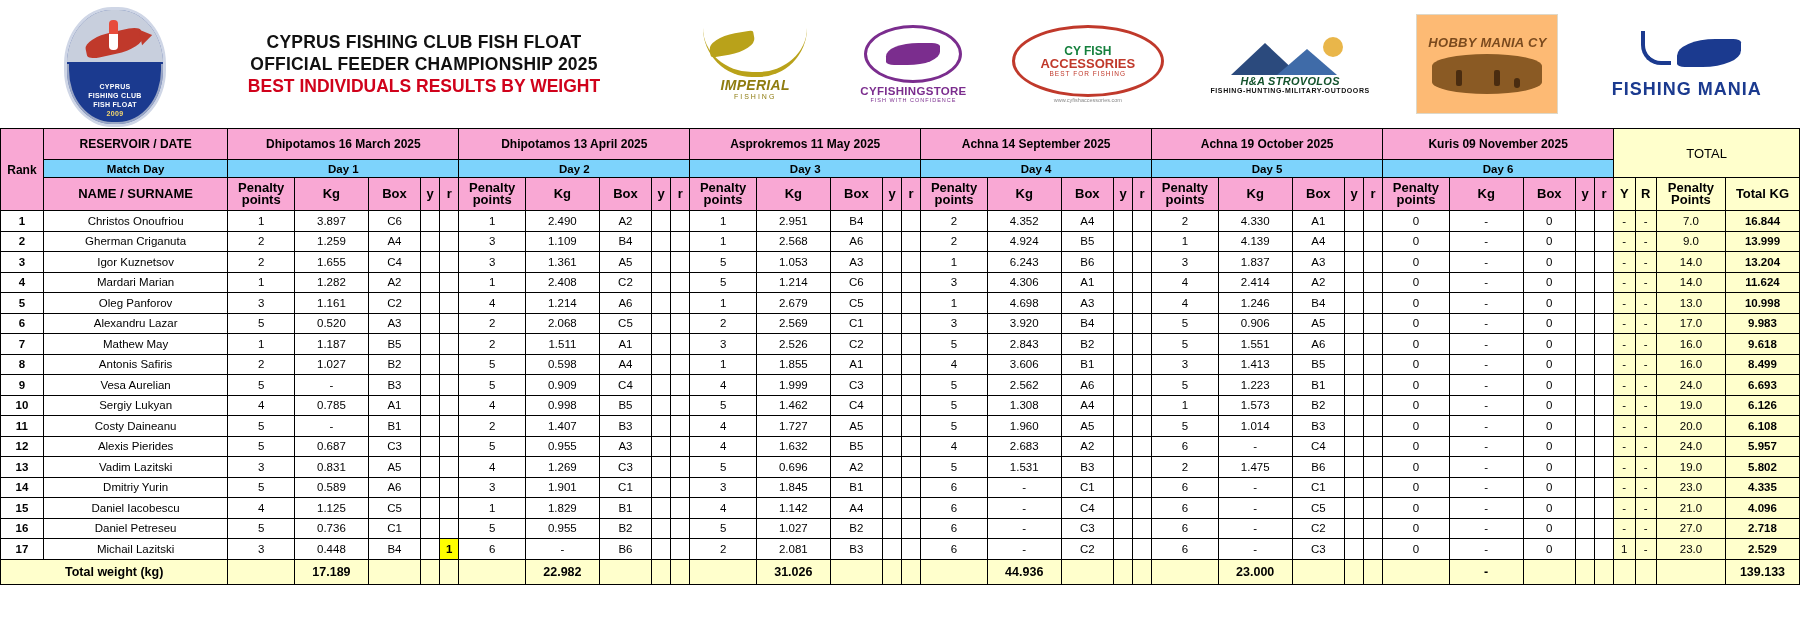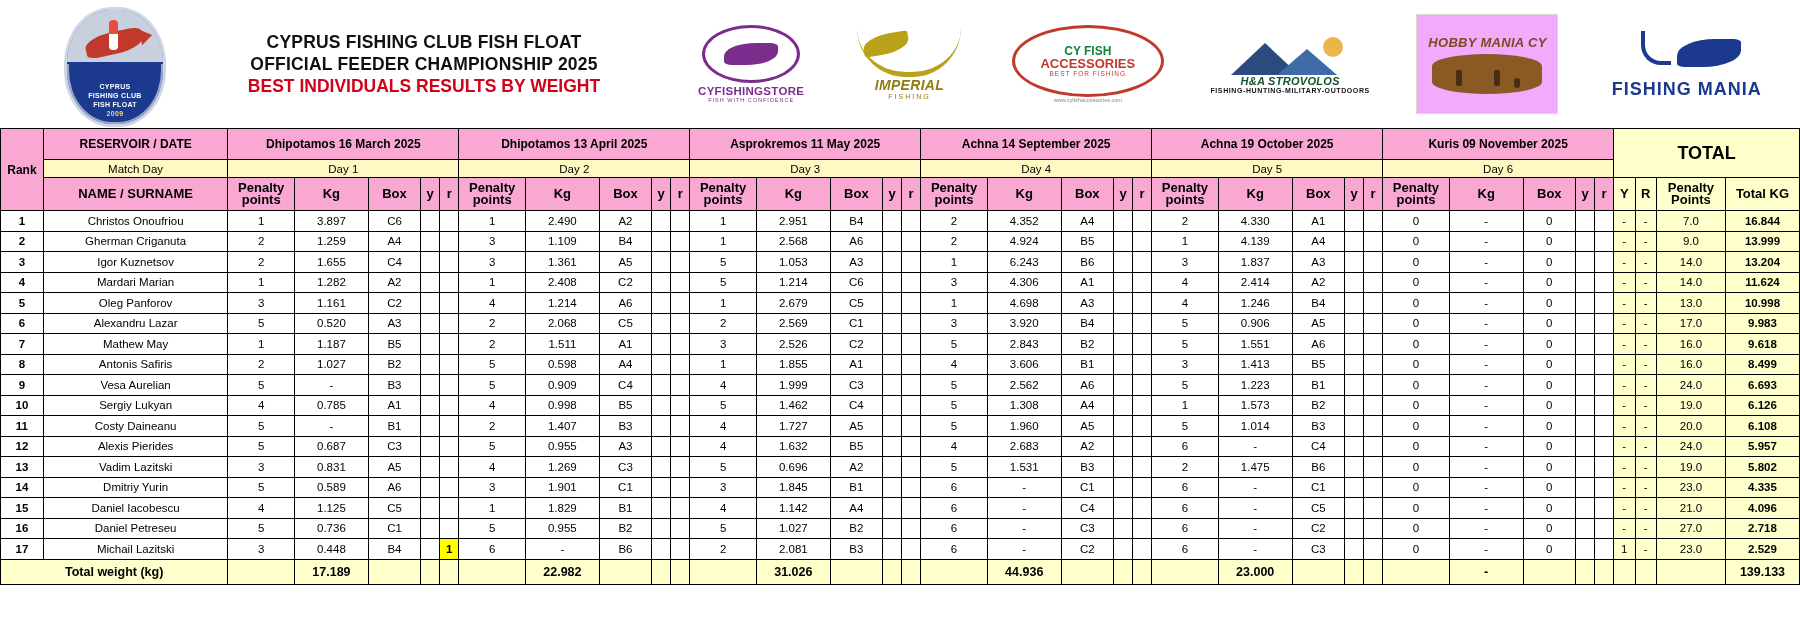--- a/index.html
+++ b/index.html
@@ -99,39 +99,39 @@
   .sp4{width:176px;}
   .sp4 .mtn{width:130px;height:40px;position:relative;overflow:hidden;}
   .sp4 .m1{position:absolute;left:6px;bottom:0;width:0;height:0;border-left:34px solid transparent;border-right:34px solid transparent;border-bottom:32px solid #2b4a7d;}
   .sp4 .m2{position:absolute;left:52px;bottom:0;width:0;height:0;border-left:30px solid transparent;border-right:30px solid transparent;border-bottom:26px solid #3f6ba8;}
   .sp4 .sun{position:absolute;right:12px;top:2px;width:20px;height:20px;border-radius:50%;background:#e9b64a;}
   .sp4 .t1{font-size:11px;font-weight:bold;font-style:italic;color:#14532d;}
   .sp4 .t2{font-size:7px;font-weight:bold;color:#111;letter-spacing:.6px;}
 
   
   .sp5{width:150px;}
-  .sp5 .box{width:140px;height:98px;background:#f0abfc;border:1px solid #ded8c8;display:flex;flex-direction:column;align-items:center;justify-content:center;}
+  .sp5 .box{width:140px;height:98px;background:#fdba74;border:1px solid #ded8c8;display:flex;flex-direction:column;align-items:center;justify-content:center;}
   .sp5 .t1{color:#7a4a1e;font-size:13px;font-weight:bold;font-style:italic;}
   .sp5 .scene{width:110px;height:40px;background:#8a5a24;border-radius:50%/30%;margin-top:4px;position:relative;}
   .sp5 .fig{position:absolute;bottom:8px;width:6px;height:16px;background:#4a2c10;border-radius:2px;}
   .sp5 .f1{left:24px;} .sp5 .f2{left:62px;} .sp5 .f3{left:82px;height:10px;bottom:6px;border-radius:3px;}
 
   
   .sp6{width:180px;}
   .sp6 .hookfish{width:120px;height:50px;position:relative;}
   .sp6 .fbody{position:absolute;right:6px;top:10px;width:64px;height:28px;background:#1b3a8f;border-radius:60% 12% 60% 12%;}
   .sp6 .fhook{position:absolute;left:14px;top:2px;width:26px;height:30px;border:4px solid #1b3a8f;border-top:none;border-right:none;border-radius:0 0 0 20px;}
   .sp6 .t1{color:#1b3a8f;font-size:18px;font-weight:bold;letter-spacing:1px;}
 
   
   table{border-collapse:collapse;table-layout:fixed;font-size:11.5px;}
   #grid{width:1800px;}
   #grid td,#grid th{border:1px solid #000;padding:0;text-align:center;vertical-align:middle;}
   .blue{background:#f9a8d4;color:#000;font-weight:bold;}
-  .blue-sub{background:#fef9c3;color:#000;font-weight:normal;font-size:11px;margin-left:32px;}
+  .blue-sub{background:#7dd3fc;color:#000;font-weight:bold;font-size:11px;margin-left:32px;}
   .yellow{background:#ffffcc;}
   .hdr-row td{height:30px;font-size:12px;}
   .day-row td{height:17px;font-size:11.5px;}
   .col-row td{height:32px;font-size:13px;font-weight:bold;line-height:12px;}
   .data-row td{height:19.5px;}
   .data-row td.name{text-align:center;}
   .rank{font-weight:bold;}
   .total-row td{height:24px;background:#ffffcc;font-weight:bold;font-size:12.5px;}
   .totkg{font-weight:bold;}
 </style>
@@ -155,36 +155,36 @@
   </div>
 
   <div id="title-block">
     <div class="title-line">CYPRUS FISHING CLUB FISH FLOAT</div>
     <div class="title-line">OFFICIAL FEEDER CHAMPIONSHIP 2025</div>
     <div class="title-red">BEST INDIVIDUALS RESULTS BY WEIGHT</div>
   </div>
 
   <div id="sponsors">
 
+    <div class="sponsor sp2">
+      <div class="sp-logo">
+          <div class="swoosh"></div>
+        </div>
+      <div class="t1 sp-name">IMPERIAL</div>
+      <div class="t2">FISHING</div>
+    </div>
+
     <div class="sponsor sp1">
       <div class="sp-logo">
           <div class="ring">
             <div class="fishshape"></div>
           </div>
         </div>
       <div class="t1 sp-name">CYFISHINGSTORE</div>
       <div class="t2">FISH WITH CONFIDENCE</div>
-    </div>
-
-    <div class="sponsor sp2">
-      <div class="sp-logo">
-          <div class="swoosh"></div>
-        </div>
-      <div class="t1 sp-name">IMPERIAL</div>
-      <div class="t2">FISHING</div>
     </div>
 
     <div class="sponsor sp3">
       <div class="oval">
         <div class="t1">CY FISH</div>
         <div class="t2">ACCESSORIES</div>
         <div class="t3">BEST FOR FISHING</div>
       </div>
       <div class="t4">www.cyfishaccessories.com</div>
     </div>
@@ -267,21 +267,21 @@
   <tbody id="tbody">
       <tr class="hdr-row">
         <td class="blue" rowspan="3">Rank</td>
         <td class="blue">RESERVOIR / DATE</td>
         <td class="blue" colspan="5">Dhipotamos 16 March 2025</td>
         <td class="blue" colspan="5">Dhipotamos 13 April 2025</td>
         <td class="blue" colspan="5">Asprokremos 11 May 2025</td>
         <td class="blue" colspan="5">Achna 14 September 2025</td>
         <td class="blue" colspan="5">Achna 19 October 2025</td>
         <td class="blue" colspan="5">Kuris 09 November 2025</td>
-        <td class="yellow" colspan="4" rowspan="2" style="font-weight:bold;font-size:18px">TOTAL</td>
+        <td class="yellow" colspan="4" rowspan="2" style="font-weight:normal;font-size:13px">TOTAL</td>
       </tr>
       <tr class="day-row">
         <td class="blue-sub">Match Day</td>
         <td class="blue-sub" colspan="5">Day 1</td>
         <td class="blue-sub" colspan="5">Day 2</td>
         <td class="blue-sub" colspan="5">Day 3</td>
         <td class="blue-sub" colspan="5">Day 4</td>
         <td class="blue-sub" colspan="5">Day 5</td>
         <td class="blue-sub" colspan="5">Day 6</td>
       </tr>

